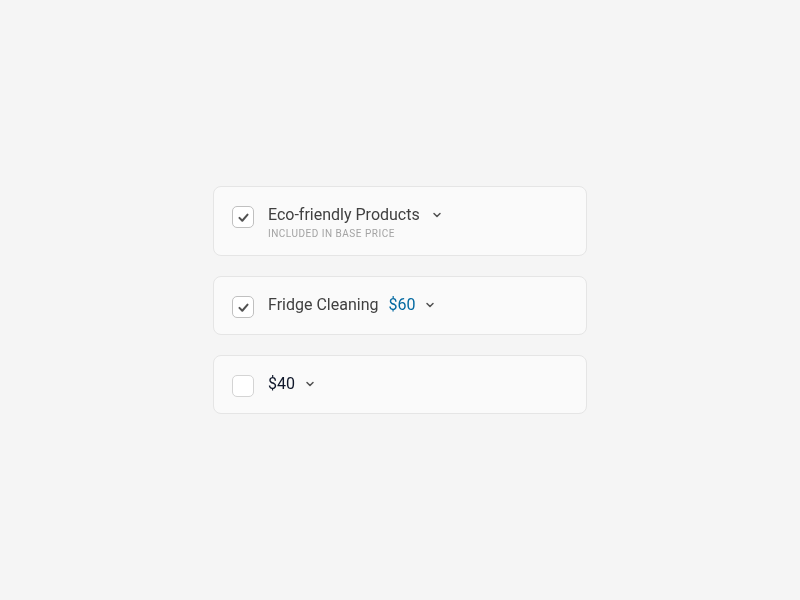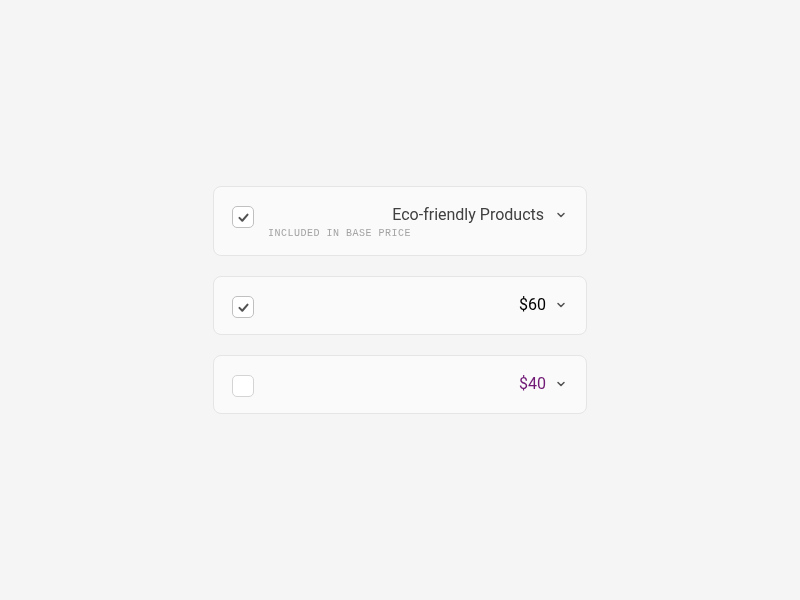--- a/index.html
+++ b/index.html
@@ -58,40 +58,40 @@
     }
     .card-content {
       flex: 1;
       display: flex;
       flex-direction: column;
       gap: 4px;
     }
     .card-header {
       display: flex;
       align-items: center;
-      justify-content: flex-end;
+      justify-content: flex-start;
       gap: 10px;
     }
     .title {
       font-size: 16px;
       color: #404040;
       font-weight: 400;
     }
     .right-side {
       display: flex;
       align-items: center;
       gap: 8px;
     }
     .price {
       font-size: 16px;
-      color: #000000;
+      color: #0369a1;
       font-weight: 400;
     }
     .price.muted {
-      color: #701a75;
+      color: #0f172a;
     }
     .chevron {
       width: 14px;
       height: 14px;
       display: flex;
       align-items: center;
       justify-content: center;
     }
     .chevron svg {
       width: 12px;
@@ -101,21 +101,20 @@
       fill: none;
       stroke-linecap: round;
       stroke-linejoin: round;
     }
     .subtitle {
       font-size: 10px;
       letter-spacing: 0.5px;
       color: #a3a3a3;
       text-transform: uppercase;
       font-weight: 400;
-      font-family: Liberation Mono, monospace;
     }
   </style>
 </head>
 <body>
 
 <div class="container">
 
   <div class="card">
     <div class="checkbox checked">
       <svg viewBox="0 0 16 16">
@@ -138,20 +137,21 @@
   </div>
 
   <div class="card">
     <div class="checkbox checked">
       <svg viewBox="0 0 16 16">
           <polyline points="3,8.5 6.5,12 13,4.5"></polyline>
         </svg>
     </div>
     <div class="card-content">
       <div class="card-header">
+        <span class="title">Fridge Cleaning</span>
         <div class="right-side">
           <span class="price">$60</span>
           <span class="chevron">
             <svg viewBox="0 0 16 16">
                 <polyline points="4,6 8,10 12,6"></polyline>
               </svg>
           </span>
         </div>
       </div>
     </div>

